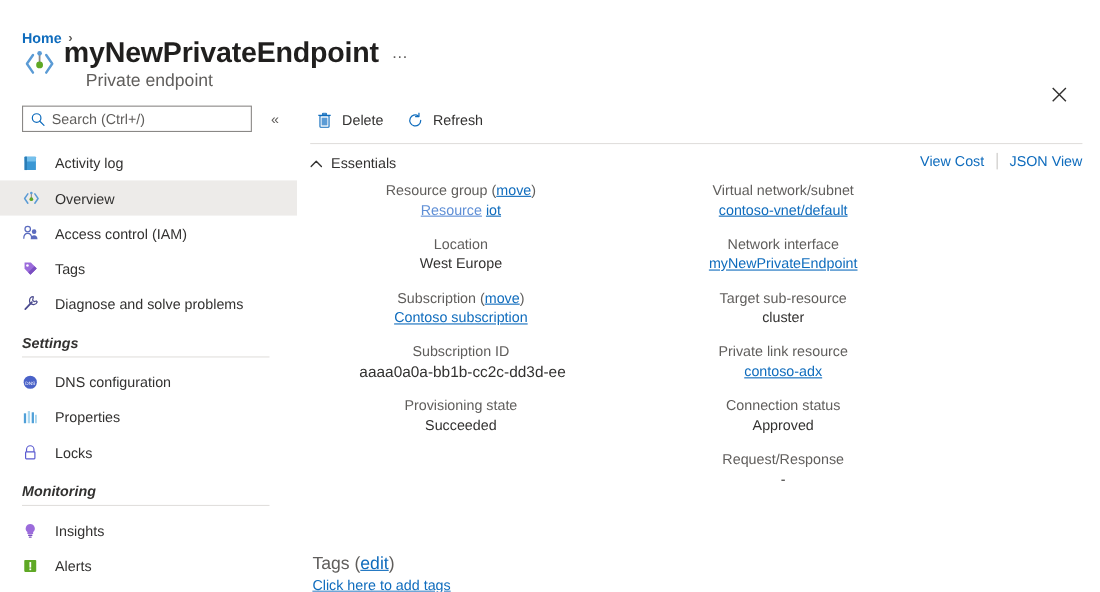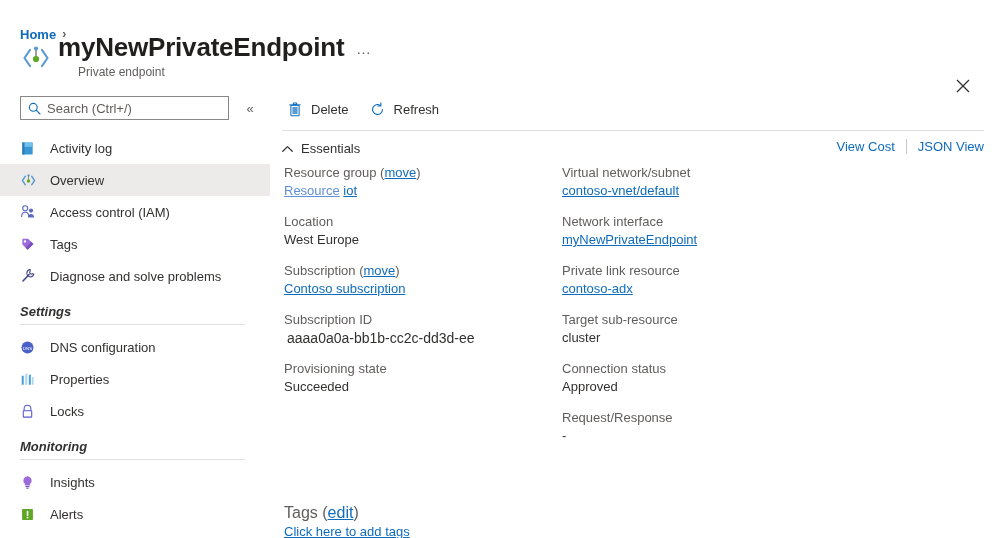--- a/index.html
+++ b/index.html
@@ -71,21 +71,21 @@
     font-size: 15px;
     color: #605e5c;
     letter-spacing: 1px;
     cursor: pointer;
     line-height: 14px;
   }
   #page-subtitle {
     position: absolute;
     left: 60px;
     top: 29px;
-    font-size: 12px;
+    font-size: 16px;
     color: #605e5c;
   }
   #close-button {
     position: absolute;
     right: 16px;
     top: 40px;
     width: 22px;
     height: 22px;
     cursor: pointer;
     display: flex;
@@ -271,21 +271,21 @@
     margin: 0 11px;
   }
 
   
   #essentials-body {
     position: absolute;
     left: 0;
     top: 72px;
     right: 16px;
   }
-  .ess-col { position: absolute; top: 0; }
+  .ess-col { position: absolute; top: 0; text-align: center; }
   #ess-col-left  { left: 2px;   width: 270px; }
   #ess-col-right { left: 280px; width: 300px; }
 
   .ess-field { margin-bottom: 13px; }
   .ess-label {
     font-size: 13px;
     color: #605e5c;
     line-height: 18px;
     white-space: nowrap;
   }
@@ -577,27 +577,27 @@
         <div class="ess-label">Virtual network/subnet</div>
         <div class="ess-value"><a class="ess-link">contoso-vnet/default</a></div>
       </div>
 
       <div class="ess-field">
         <div class="ess-label">Network interface</div>
         <div class="ess-value"><a class="ess-link">myNewPrivateEndpoint</a></div>
       </div>
 
       <div class="ess-field">
+        <div class="ess-label">Target sub-resource</div>
+        <div class="ess-value">cluster</div>
+      </div>
+
+      <div class="ess-field">
         <div class="ess-label">Private link resource</div>
         <div class="ess-value"><a class="ess-link">contoso-adx</a></div>
-      </div>
-
-      <div class="ess-field">
-        <div class="ess-label">Target sub-resource</div>
-        <div class="ess-value">cluster</div>
       </div>
 
       <div class="ess-field">
         <div class="ess-label">Connection status</div>
         <div class="ess-value">Approved</div>
       </div>
 
       <div class="ess-field">
         <div class="ess-label">Request/Response</div>
         <div class="ess-value">-</div>

